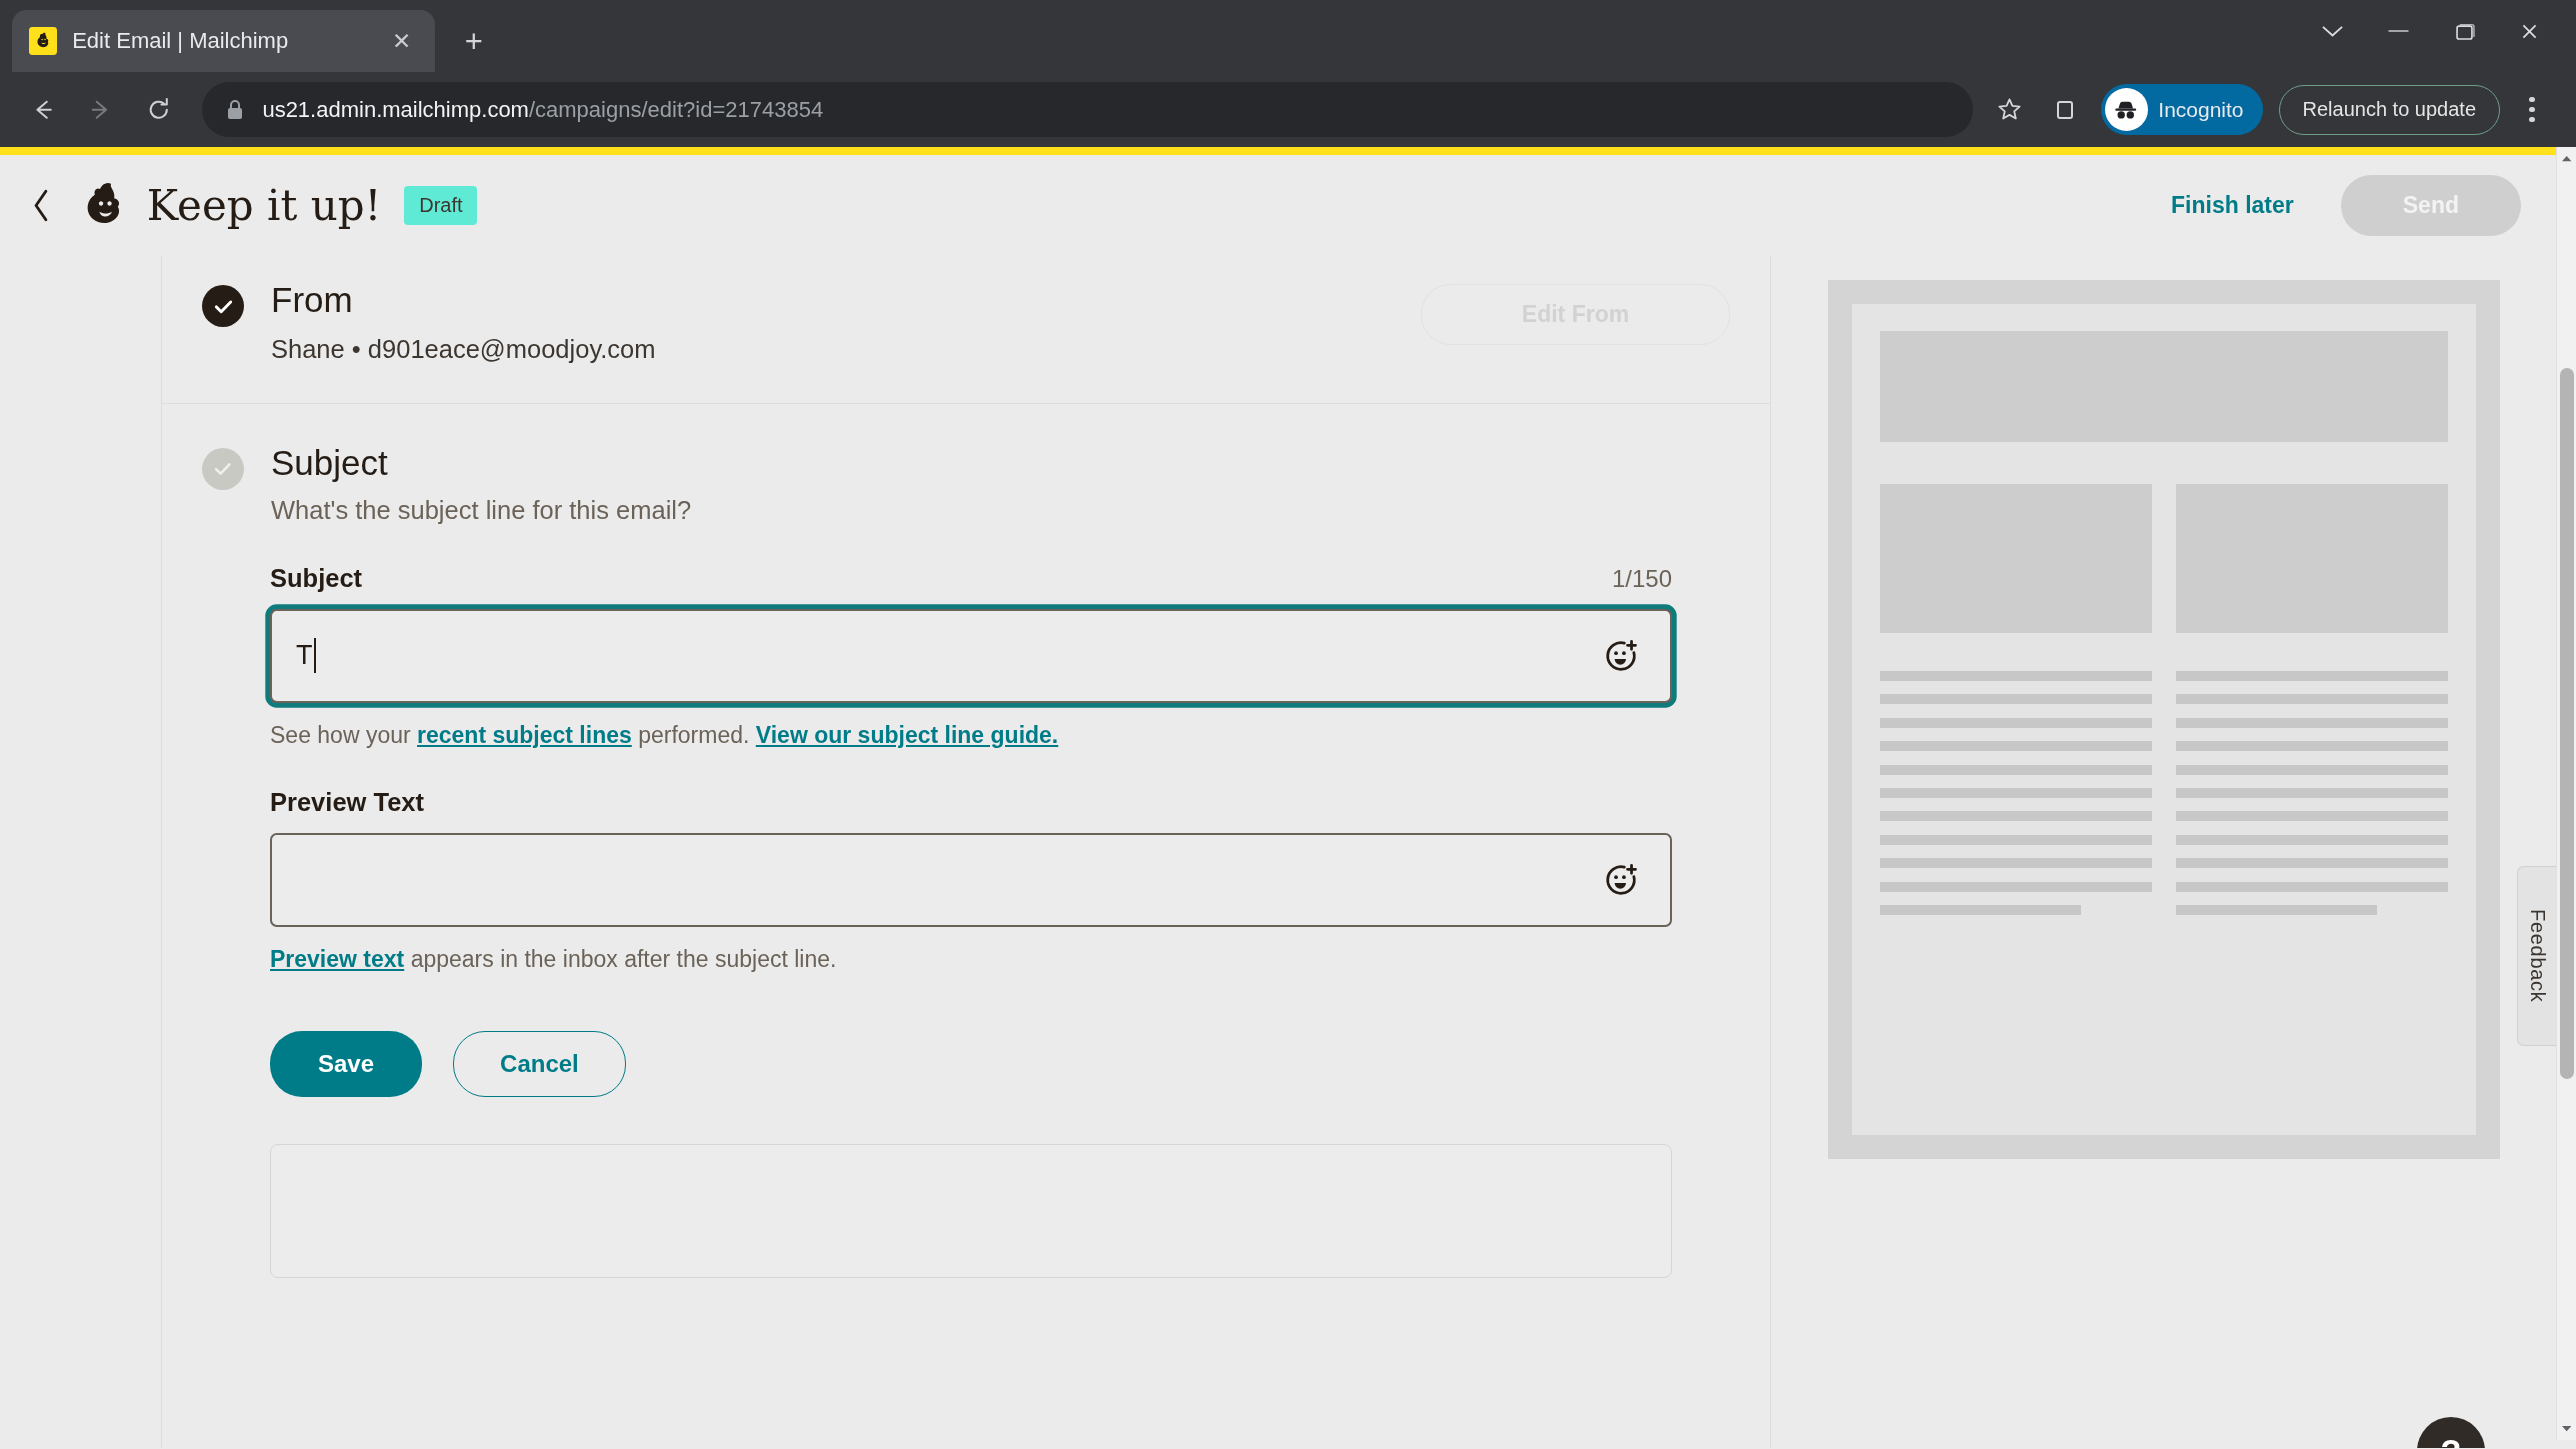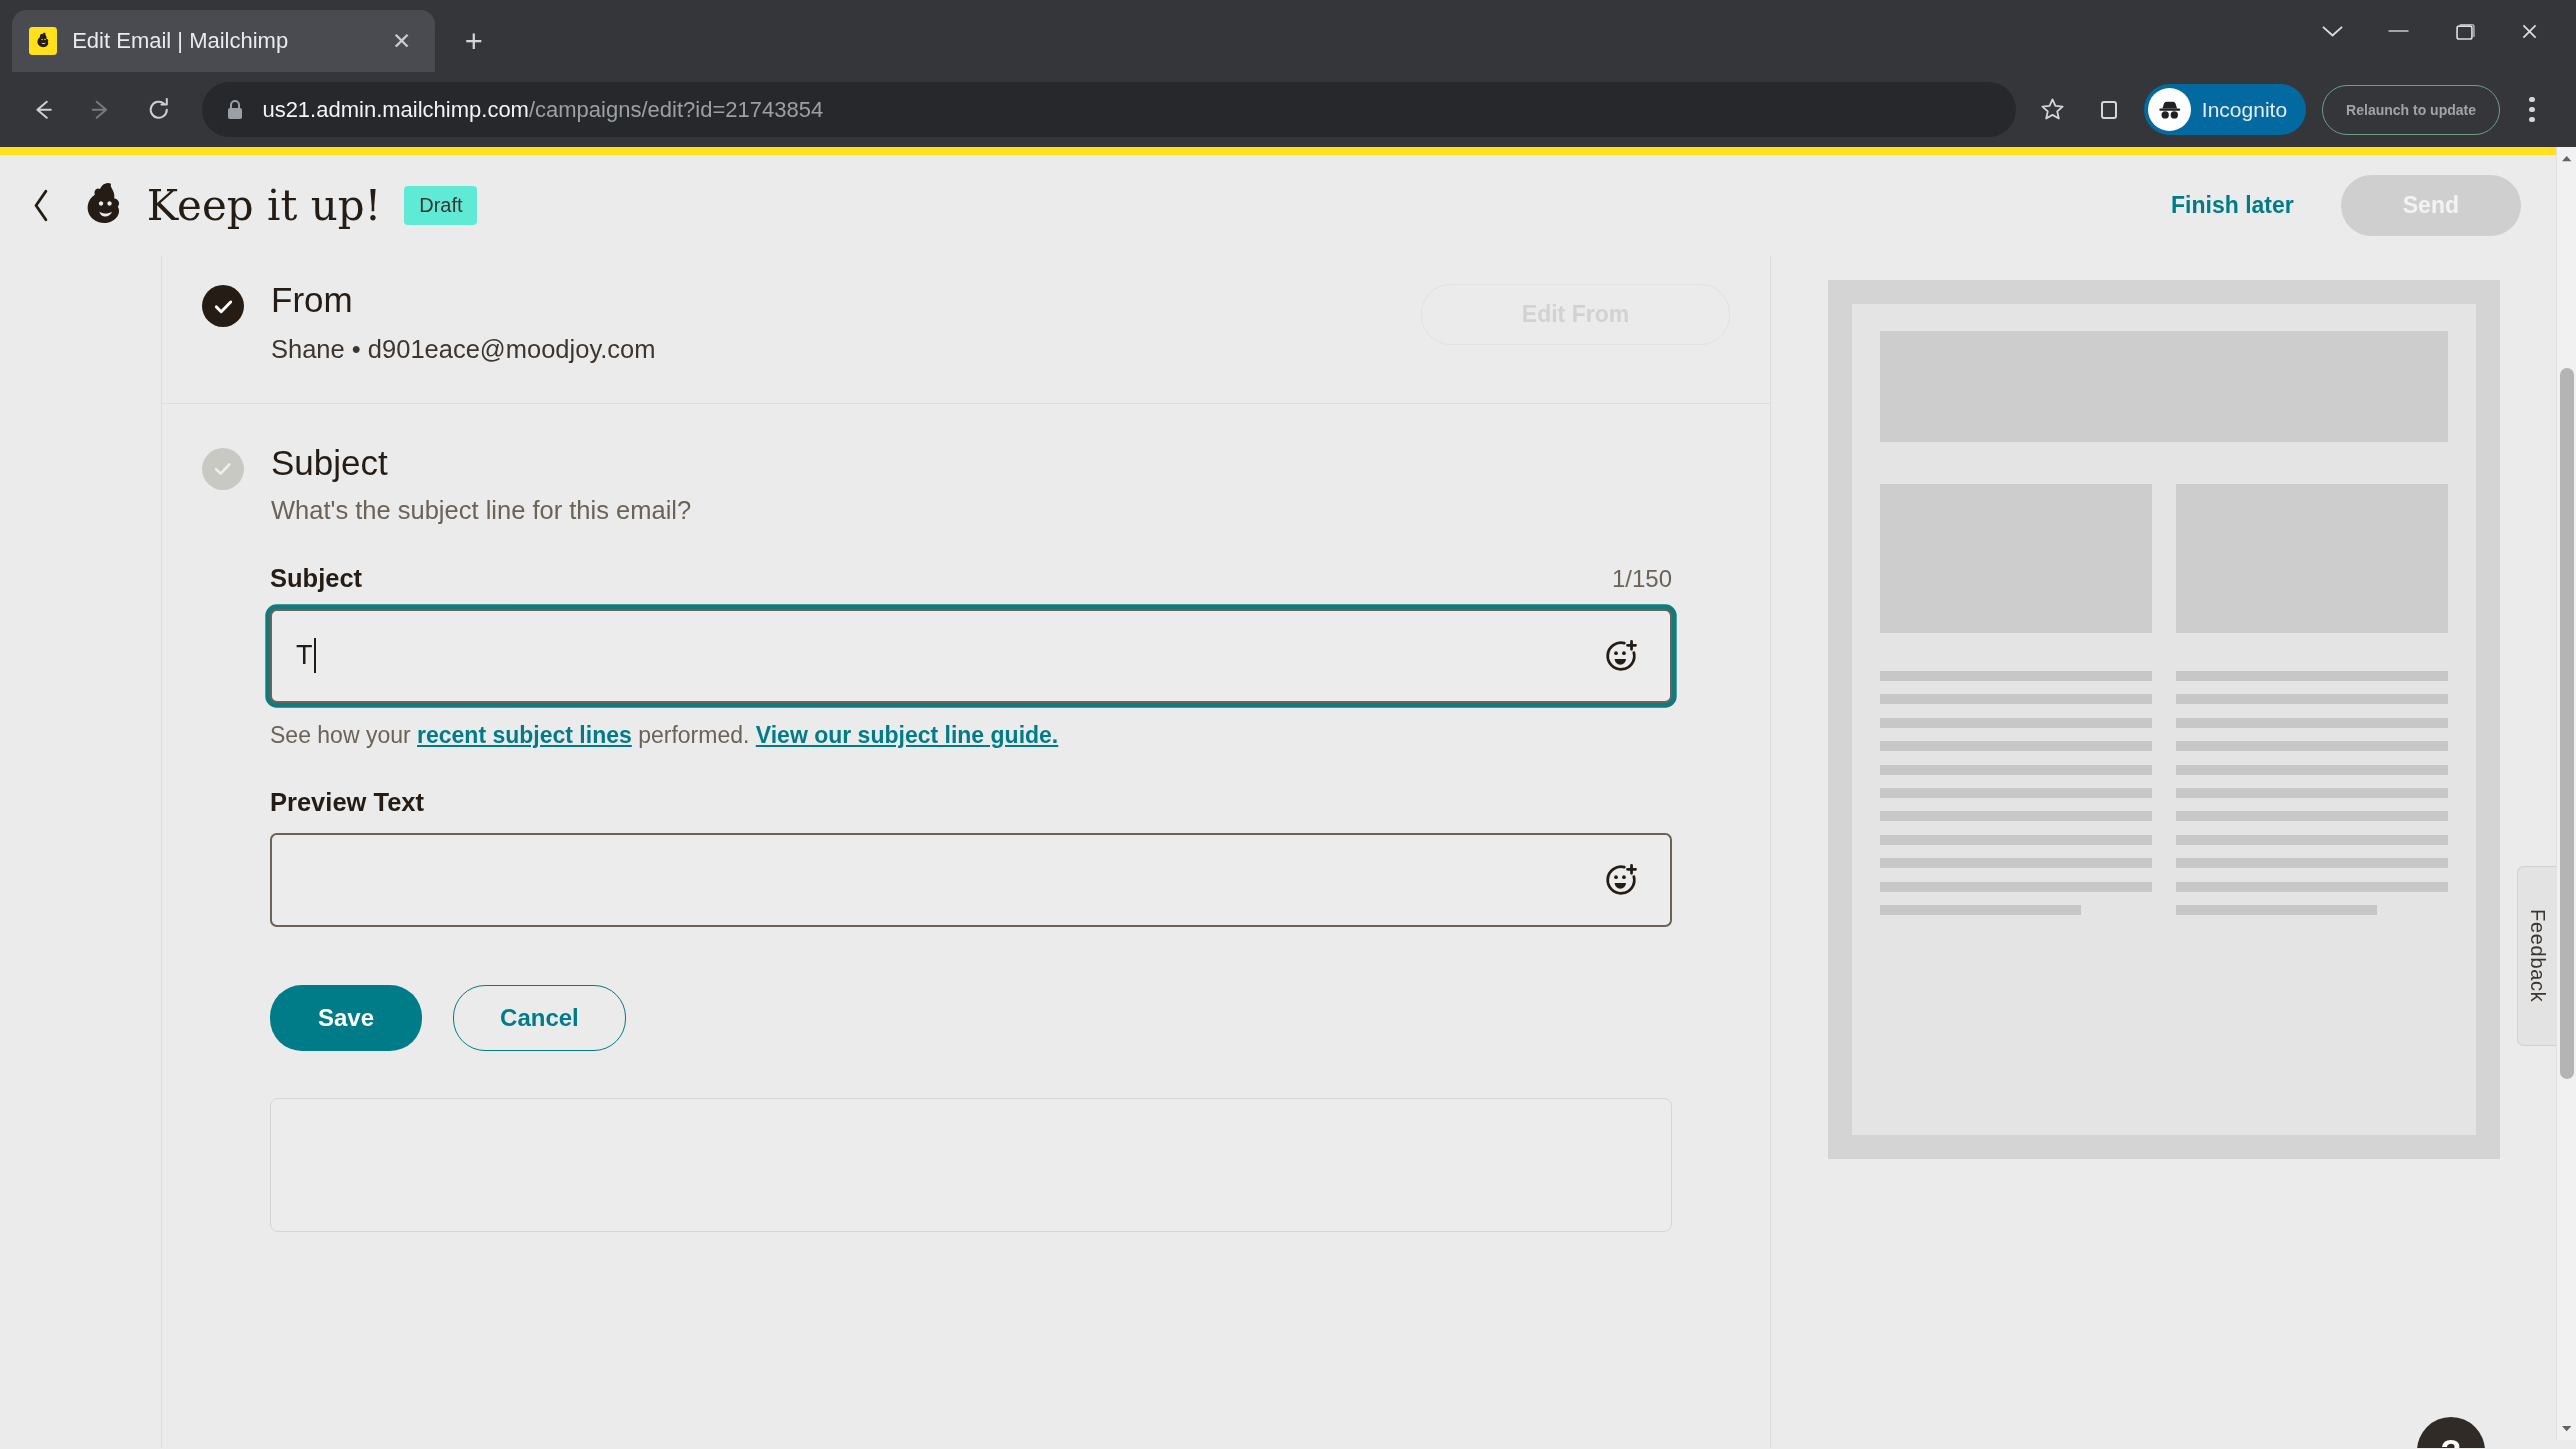--- a/index.html
+++ b/index.html
@@ -132,28 +132,27 @@
     width: 43px; height: 43px;
     border-radius: 50%;
     background: #fff;
     display: flex; align-items: center; justify-content: center;
   }
   .incognito-label { color: #e8eaed; font-size: 21px; }
   .relaunch-btn {
     height: 50px;
     border: 1.3px solid #6f9e86;
     border-radius: 27px;
-    color: #a3a3a3;
-    font-size: 14px;
+    color: #e5e5e5;
+    font-size: 20px;
     display: flex; align-items: center;
     padding: 0 23px;
     margin-left: 12px;
     white-space: nowrap;
     flex: 0 0 auto;
-    font-weight: bold;
   }
   .kebab {
     width: 48px; height: 52px;
     display: flex; flex-direction: column; align-items: center; justify-content: center;
     gap: 4.7px;
     margin-left: 4px;
     flex: 0 0 auto;
   }
   .kebab i { width: 5.4px; height: 5.4px; background: #d4d6da; border-radius: 50%; display:block; }
 
@@ -669,20 +668,21 @@
               <span class="emoji-btn">
                 <svg width="36" height="36" viewBox="0 0 26 26" aria-hidden="true">
                   <path d="M22.3 10.6a9.6 9.6 0 1 1-6.9-6.9" stroke="currentColor" stroke-width="2" fill="none" stroke-linecap="round"></path>
                   <circle cx="9.4" cy="11" r="1.35" fill="currentColor"></circle>
                   <circle cx="15.1" cy="11" r="1.35" fill="currentColor"></circle>
                   <path d="M8.4 15.2h8.2a4.1 4.1 0 0 1-8.2 0z" fill="currentColor"></path>
                   <path d="M20.6 2.4 V8.2 M17.7 5.3 H23.5" stroke="currentColor" stroke-width="2" stroke-linecap="round"></path>
                 </svg>
               </span>
             </div>
+            <div class="helper"><a href="#">Preview text</a><span> appears in the inbox after the subject line.</span></div>
           </div>
 
           <div class="btn-row">
             <button class="btn-primary">Save</button>
             <button class="btn-secondary">Cancel</button>
           </div>
 
           <div class="bottom-card"></div>
         </div>
       </div>

